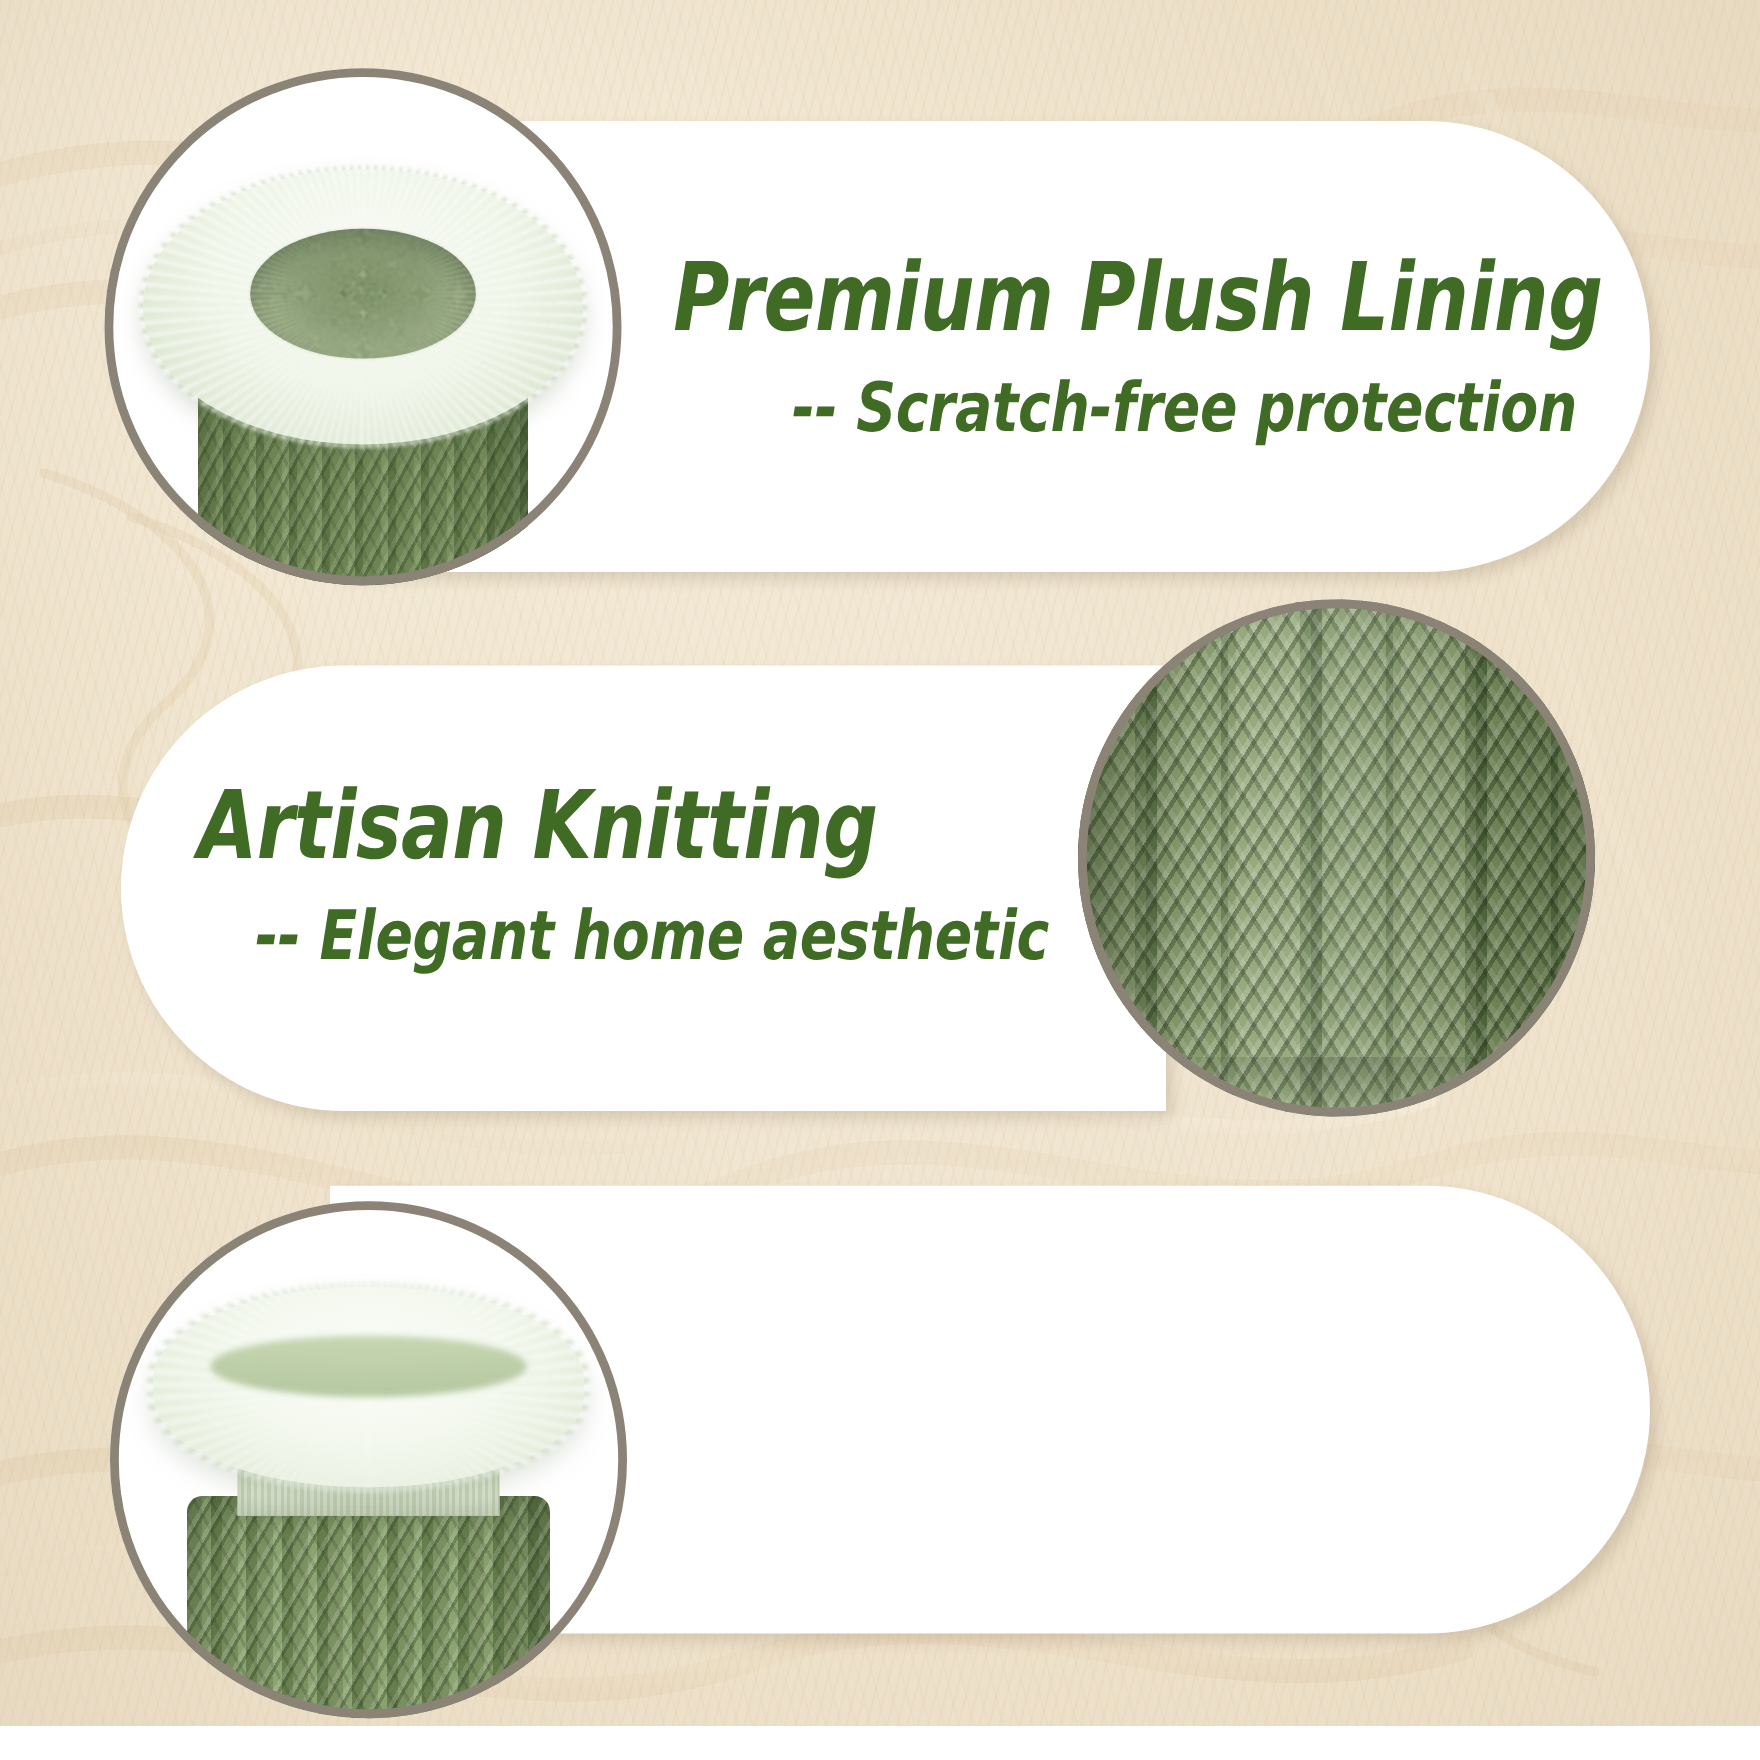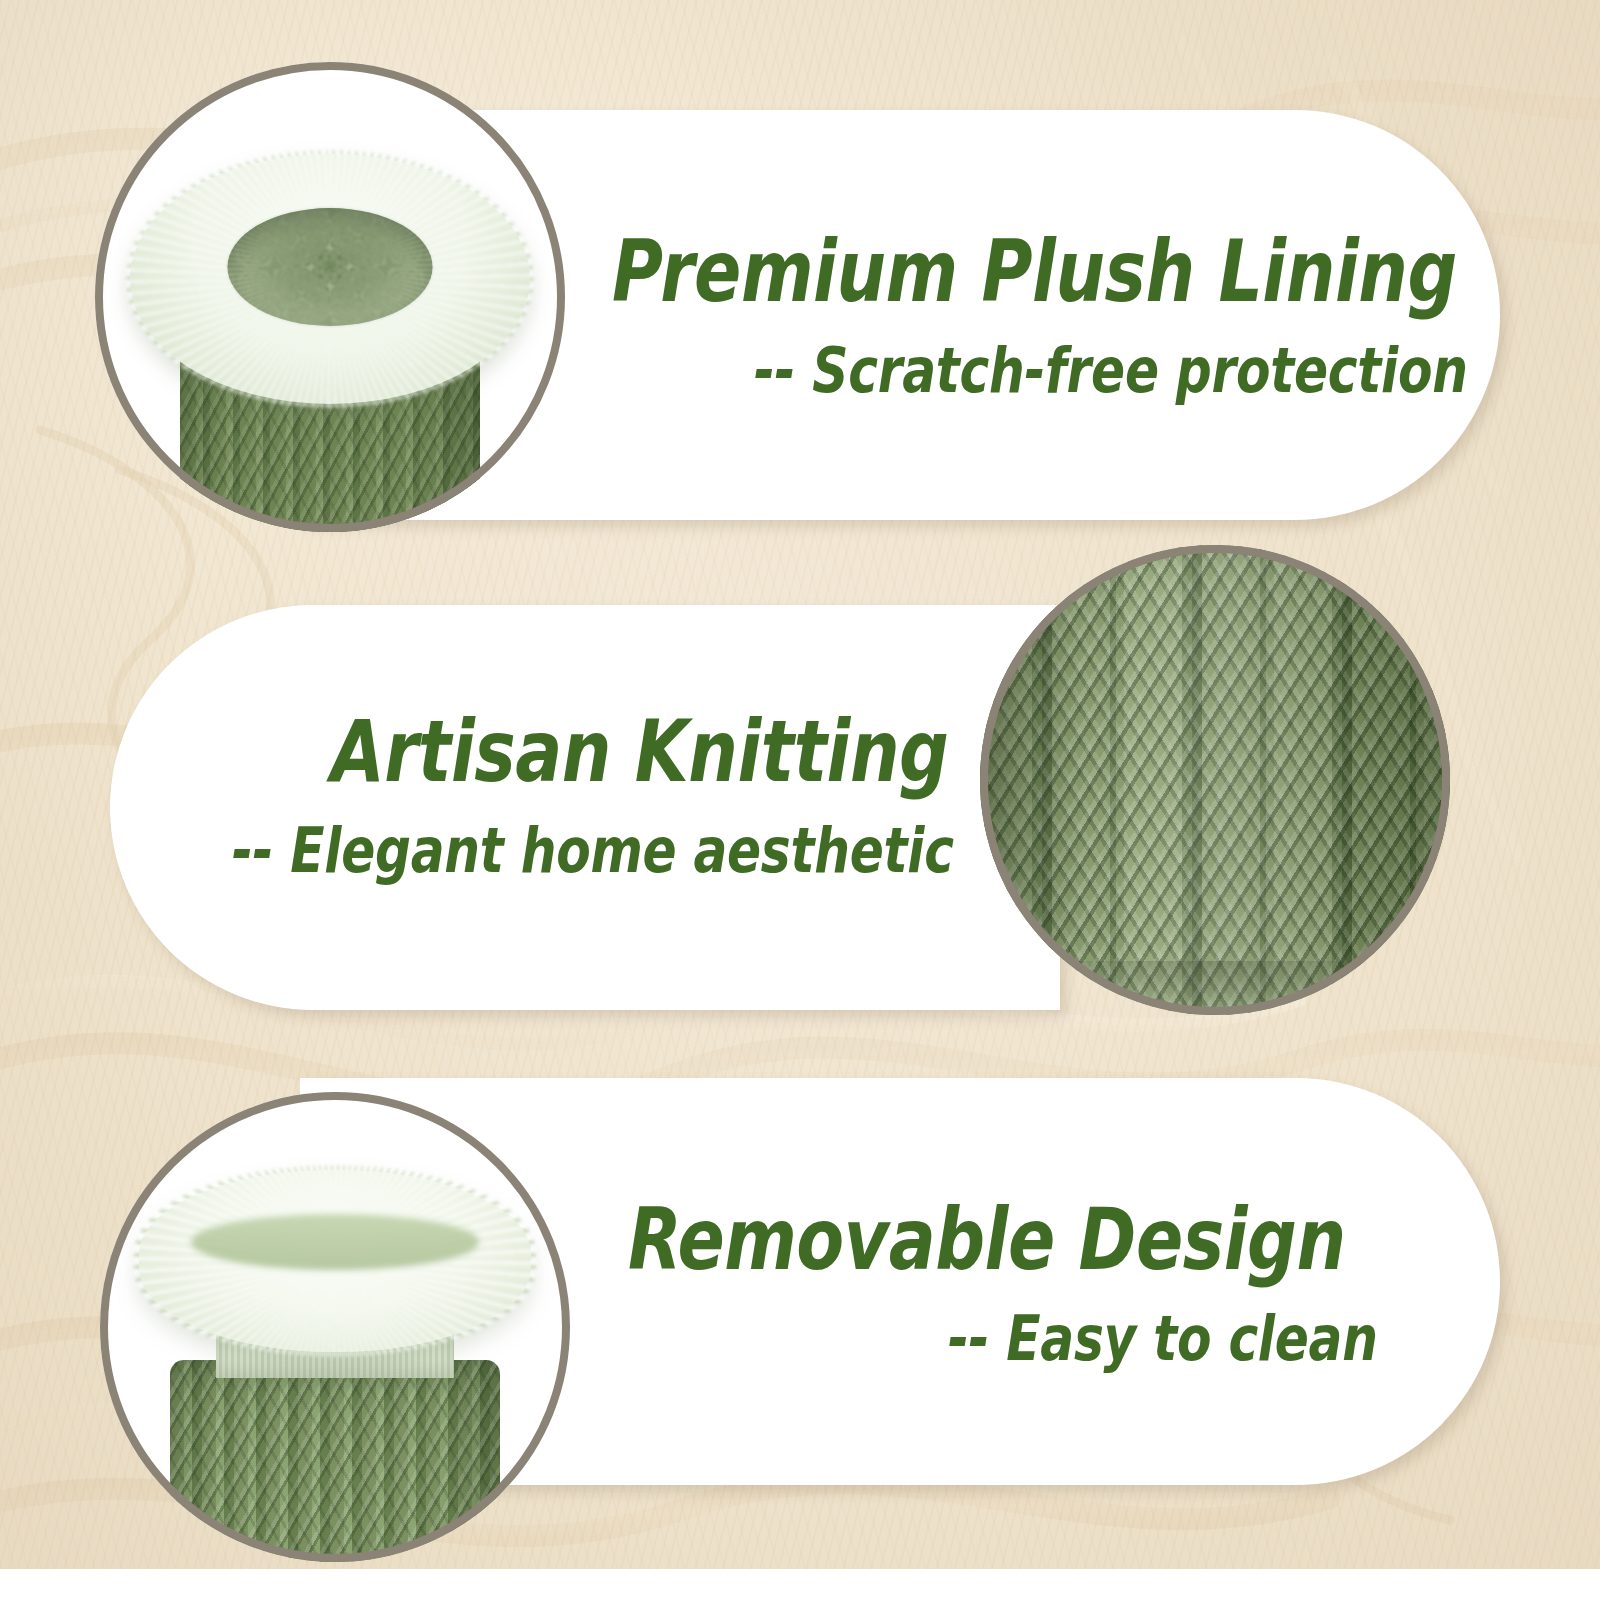--- a/index.html
+++ b/index.html
@@ -9,21 +9,20 @@
     width:1600px; height:1600px;
     font-family:"DejaVu Sans","Liberation Sans",sans-serif;
     overflow:hidden;
   }
 
   #stage{
     position:relative;
     width:1600px; height:1569px;
     background:#fde047;
     overflow:hidden;
-    text-align:right;
   }
 
   
   .bg-base{
     position:absolute; inset:0;
     background:
       radial-gradient(ellipse 900px 700px at 18% 12%, #f6eeddff 0%, #f1e6d1ff 60%, #efe3cd 100%),
       linear-gradient(120deg,#f4ead8 0%, #f0e4cf 45%, #f5ecdb 100%);
   }
   .bg-swirls{ position:absolute; inset:0; opacity:.85; }
@@ -281,24 +280,20 @@
   </div>
 
   <div class="circle c2">
     <div class="p2-knit"></div>
     <div class="p2-shadow"></div>
   </div>
   <div class="circle-ring c2-ring"></div>
 
   <div class="panel panel-3"></div>
 
-  <div class="text-block tb-3">
-    <div class="headline" style="color:#3f6b24">Removable Design</div>
-    <div class="subline" style="color:#3f6b24">-- Easy to clean</div>
-  </div>
 
   <div class="circle c3">
     <div class="p3-sock"></div>
     <div class="p3-liner"></div>
     <div class="p3-fur"></div>
     <div class="p3-fur-band"></div>
   </div>
   <div class="circle-ring c3-ring"></div>
 
 </div>

